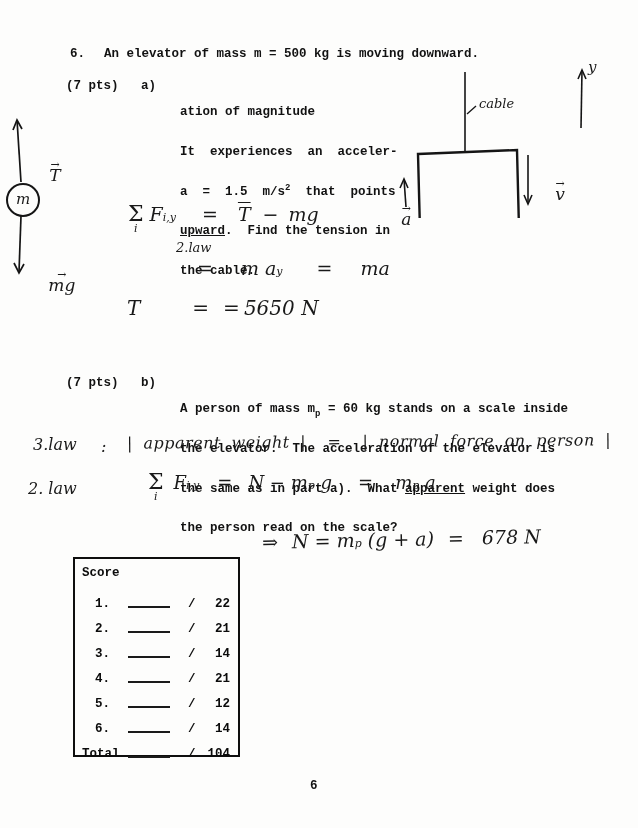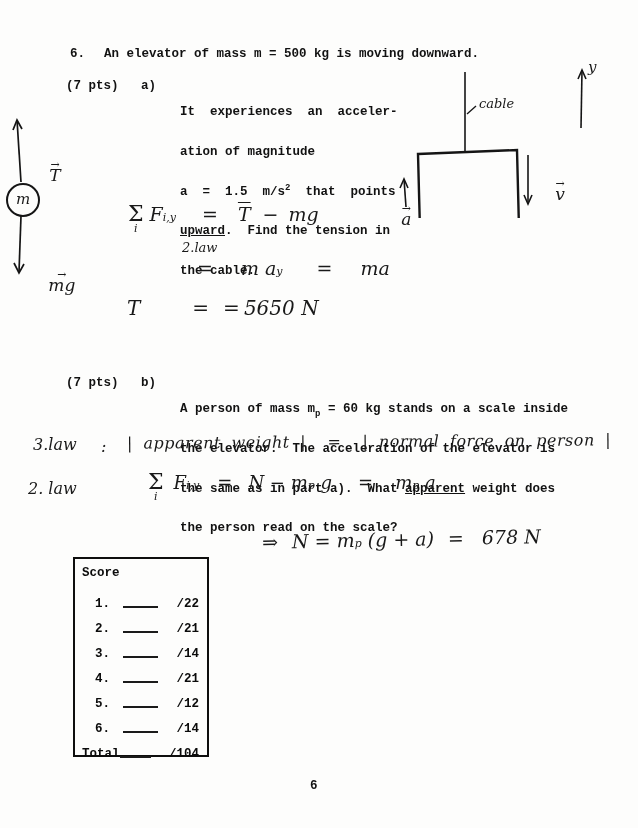--- a/index.html
+++ b/index.html
@@ -15,21 +15,21 @@
   .eq{display:flex;align-items:baseline;font-size:19px;}
   .eq sub{font-size:11px;line-height:0;}
   .obar{text-decoration:overline;}
   .bigop{display:inline-flex;flex-direction:column;align-items:center;line-height:0.85;}
   .bigop .op{font-size:22px;font-style:normal;}
   .bigop .opsub{font-size:11px;}
   .vec{display:inline-flex;flex-direction:column;align-items:center;line-height:1;}
   .vec .varrow{font-size:11px;line-height:6px;}
   .vec .vletter{font-size:17px;line-height:15px;}
   svg line, svg path, svg circle{stroke:#151515;fill:none;}
-  .score-box{position:absolute;left:73px;top:557px;width:136px;height:200px;
+  .score-box{position:absolute;left:73px;top:557px;width:167px;height:200px;
              border:2px solid #0e0e0e;box-sizing:border-box;padding:7px 8px 6px 7px;
              font-weight:bold;font-size:12.5px;font-family:"Liberation Mono","DejaVu Sans Mono",monospace;}
   .score-title{height:20px;}
   .score-row{display:flex;align-items:flex-end;height:25px;}
   .score-row .lbl{width:46px;box-sizing:border-box;}
   .score-row .lbl.indent{padding-left:13px;}
   .score-row .blank{width:42px;border-bottom:2px solid #1a1a1a;margin-bottom:3px;}
   .score-row .slash{margin-left:18px;}
   .score-row .val{margin-left:auto;text-align:center;}
 </style>
@@ -37,22 +37,22 @@
 <body>
 
 <div class="page">
 
   <div class="abs typed" style="left:70px;top:48px;">6.</div>
   <div class="abs typed" style="left:104px;top:48px;">An elevator of mass m = 500 kg is moving downward.</div>
 
   <div class="abs typed" style="left:66px;top:80px;">(7 pts)</div>
   <div class="abs typed" style="left:141px;top:80px;">a)</div>
   <div class="abs typed" style="left:180px;top:80px;">
+    <div>ation of magnitude</div>
     <div>It  experiences  an  acceler-</div>
-    <div>ation of magnitude</div>
     <div><span>a  =  1.5  m/s</span><sup>2</sup><span>  that  points</span></div>
     <div><span class="u">upward</span><span>.  Find the tension in</span></div>
     <div>the cable.</div>
   </div>
 
   <svg class="abs" style="left:380px;top:58px;" width="258" height="160" viewBox="0 0 258 160">
     <path d="M201,70 L202,12" stroke-width="1.6"></path>
     <path d="M198,21 L202,12 L206,21" stroke-width="1.6"></path>
     <path d="M85,14 L85,94" stroke-width="1.6"></path>
     <path d="M87,56 L96,48" stroke-width="1.4"></path>
@@ -87,21 +87,21 @@
   </div>
 
   <div class="abs hand eq" style="left:128px;top:203px;">
     <span class="bigop"><span class="op">Σ</span><span class="opsub">i</span></span>
     <span style="margin-left:6px;">F</span><sub>i,y</sub>
     <span style="margin-left:26px;">=</span>
     <span class="obar" style="margin-left:20px;">T</span>
     <span style="margin-left:12px;">−</span>
     <span style="margin-left:10px;">mg</span>
   </div>
-  <div class="abs hand" style="left:182px;top:240px;font-size:13px;">2.law</div>
+  <div class="abs hand" style="left:176px;top:240px;font-size:13px;">2.law</div>
   <div class="abs hand eq" style="left:197px;top:257px;">
     <span>=</span>
     <span style="margin-left:28px;">m a</span><sub>y</sub>
     <span style="margin-left:34px;">=</span>
     <span style="margin-left:28px;">ma</span>
   </div>
   <div class="abs hand eq" style="left:127px;top:296px;font-size:20px;">
     <span>T</span>
     <span style="margin-left:52px;">=</span>
     <span style="margin-left:14px;">=</span>

